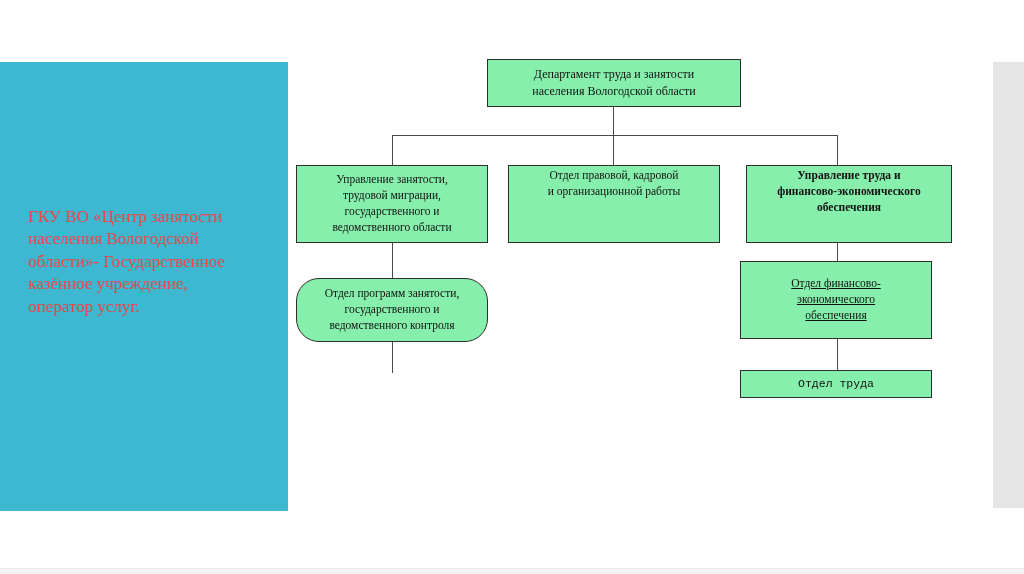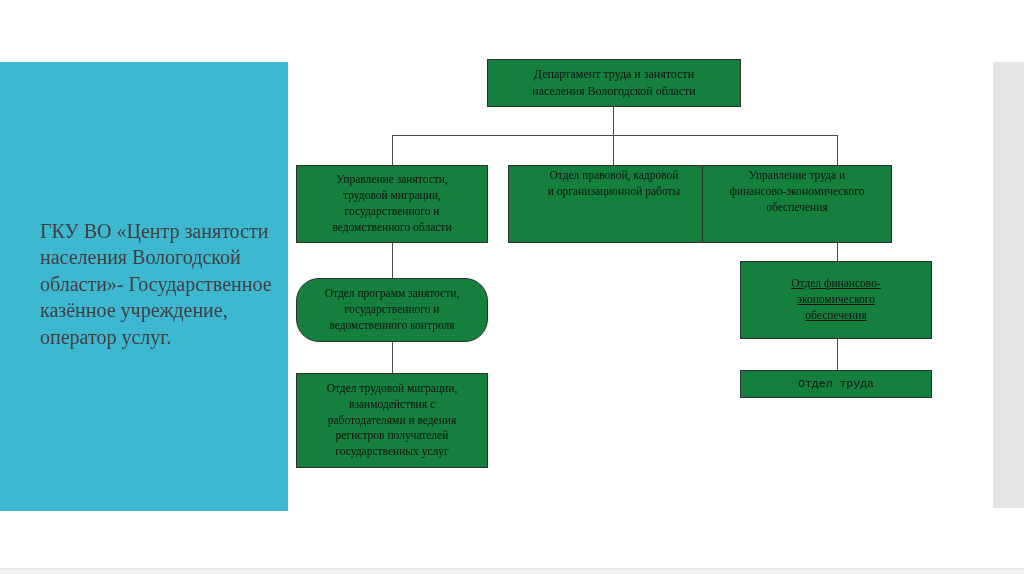--- a/index.html
+++ b/index.html
@@ -22,24 +22,24 @@
     top: 62px;
     width: 288px;
     height: 449px;
     background: #3eb7d0;
   }
   .caption {
     position: absolute;
     left: 28px;
     top: 206px;
     width: 242px;
-    margin: 12px;
-    font-size: 20px;
+    margin: 0;
+    font-size: 17px;
     line-height: 1.32;
-    color: #404040;
+    color: #ef4444;
     white-space: pre-line;
   }
   
   .right-strip {
     position: absolute;
     left: 993px;
     top: 62px;
     width: 31px;
     height: 446px;
     background: #e5e5e5;
@@ -52,39 +52,39 @@
     width: 1024px;
     height: 6px;
     background: #f2f2f2;
     border-top: 1px solid #eaeaea;
   }
   
   .chart { position: absolute; left: 0; top: 0; width: 1024px; height: 574px; }
   .node {
     position: absolute;
     box-sizing: border-box;
-    background: #15803d;
+    background: #86efac;
     border: 1px solid #2e2e2e;
     color: #111111;
     font-size: 11.5px;
     line-height: 1.38;
     text-align: center;
     display: flex;
     align-items: center;
     justify-content: center;
     white-space: pre-line;
     padding: 2px 4px;
   }
   .node.top-align {
     align-items: flex-start;
   }
   .n-dept   { left: 487px; top: 59px;  width: 254px; height: 48px; font-size: 12px; }
   .n-emp    { left: 296px; top: 165px; width: 192px; height: 78px; }
   .n-legal  { left: 508px; top: 165px; width: 212px; height: 78px; }
-  .n-labm   { left: 702px; top: 165px; width: 190px; height: 78px; }
+  .n-labm   { left: 746px; top: 165px; width: 206px; height: 78px; font-weight: bold; }
   .n-prog   { left: 296px; top: 278px; width: 192px; height: 64px; border-radius: 23px; }
   .n-migr   { left: 296px; top: 373px; width: 192px; height: 95px; }
   .n-fin    { left: 740px; top: 261px; width: 192px; height: 78px; text-decoration: underline; }
   .n-labor  { left: 740px; top: 370px; width: 192px; height: 28px; font-family: Liberation Mono, monospace; }
   .line { position: absolute; background: #4a4a4a; }
   .l-root { left: 613px; top: 106px; width: 1px;   height: 60px; }
   .l-h    { left: 392px; top: 135px; width: 446px; height: 1px;  }
   .l-ld   { left: 392px; top: 135px; width: 1px;   height: 31px; }
   .l-rd   { left: 837px; top: 135px; width: 1px;   height: 31px; }
   .l-l2   { left: 392px; top: 242px; width: 1px;   height: 36px; }
@@ -130,25 +130,20 @@
 и организационной работы</div>
 
     <div class="node n-labm top-align">Управление труда и
 финансово-экономического
 обеспечения</div>
 
     <div class="node n-prog">Отдел программ занятости,
 государственного и
 ведомственного контроля</div>
 
-    <div class="node n-migr">Отдел трудовой миграции,
-взаимодействия с
-работодателями и ведения
-регистров получателей
-государственных услуг</div>
 
     <div class="node n-fin">Отдел финансово-
 экономического
 обеспечения</div>
 
     <div class="node n-labor">Отдел труда</div>
 
   </div>
 </div>
 

